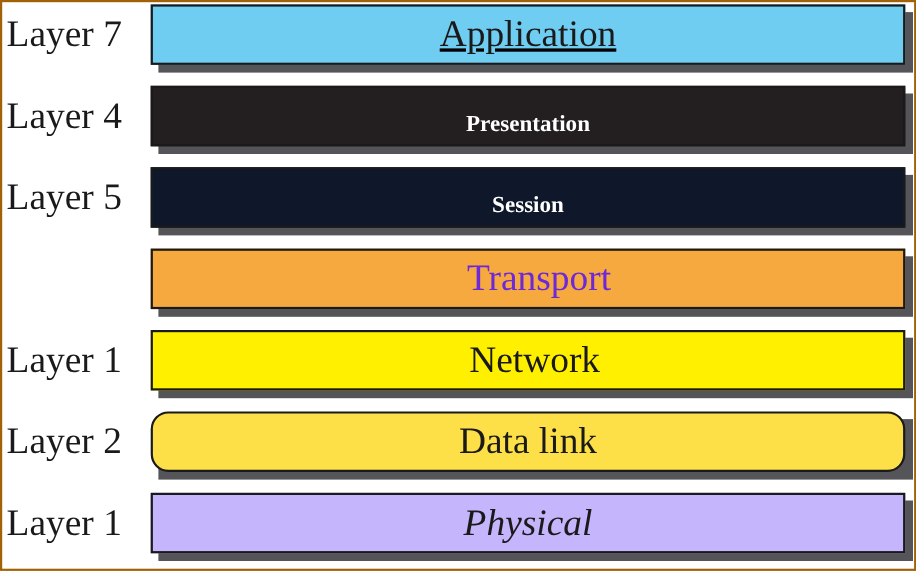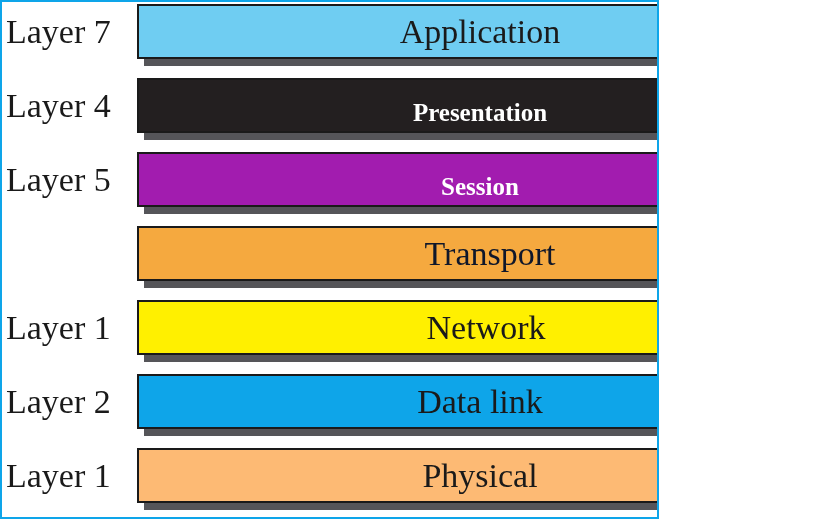--- a/index.html
+++ b/index.html
@@ -3,25 +3,25 @@
 <meta charset="utf-8">
 <style>
   html, body {
     margin: 0;
     padding: 0;
     background: #ffffff;
   }
 
   #osi-figure {
     position: relative;
-    width: 659px;
+    width: 833px;
     height: 519px;
     background: #ffffff;
     box-sizing: border-box;
-    border: 2px solid #0ea5e9;
+    border: 2px solid #a16207;
     overflow: hidden;
     font-family: "Liberation Serif", "DejaVu Serif", serif;
   }
 
   .layer-row {
     position: absolute;
     left: 0;
     width: 833px;
     height: 55px;
   }
@@ -70,83 +70,83 @@
   }
 
   .bar-text {
     font-size: 34px;
     line-height: 1;
     white-space: nowrap;
   }
 
   .bar-text.bold {
     font-weight: bold;
-    font-size: 25px;
+    font-size: 21px;
     margin-top: 14px;
   }
 </style>
 </head>
 <body>
 
 <div id="osi-figure">
     <div class="layer-row" style="top: 2px;">
       <div class="layer-label">Layer 7</div>
       <div class="bar-wrap">
         <div class="bar-shadow" style="background: rgb(85, 85, 89);"></div>
-        <div class="bar" style="background: rgb(111, 205, 242); border-color: rgb(26, 26, 26);">
+        <div class="bar" style="background: rgb(111, 205, 242); border-color: rgb(26, 26, 26); text-decoration: underline;">
           <span class="bar-text" style="color: rgb(26, 26, 26);">Application</span>
         </div>
       </div>
     </div>
     <div class="layer-row" style="top: 76px;">
       <div class="layer-label">Layer 4</div>
       <div class="bar-wrap">
         <div class="bar-shadow" style="background: rgb(85, 85, 89);"></div>
         <div class="bar" style="background: rgb(35, 31, 32); border-color: rgb(26, 26, 26);">
           <span class="bar-text bold" style="color: rgb(255, 255, 255);">Presentation</span>
         </div>
       </div>
     </div>
     <div class="layer-row" style="top: 150px;">
       <div class="layer-label">Layer 5</div>
       <div class="bar-wrap">
         <div class="bar-shadow" style="background: rgb(85, 85, 89);"></div>
-        <div class="bar" style="background: #a21caf; border-color: rgb(26, 26, 26);">
+        <div class="bar" style="background: #0f172a; border-color: rgb(26, 26, 26);">
           <span class="bar-text bold" style="color: rgb(255, 255, 255);">Session</span>
         </div>
       </div>
     </div>
     <div class="layer-row" style="top: 224px;">
       <div class="bar-wrap">
         <div class="bar-shadow" style="background: rgb(85, 85, 89);"></div>
         <div class="bar" style="background: rgb(245, 169, 63); border-color: rgb(26, 26, 26);">
-          <span class="bar-text" style="color: #0f172a; margin-left: 20px;">Transport</span>
+          <span class="bar-text" style="color: #6d28d9; margin-left: 20px;">Transport</span>
         </div>
       </div>
     </div>
     <div class="layer-row" style="top: 298px;">
       <div class="layer-label">Layer 1</div>
       <div class="bar-wrap">
         <div class="bar-shadow" style="background: rgb(85, 85, 89);"></div>
         <div class="bar" style="background: rgb(255, 240, 0); border-color: rgb(26, 26, 26);">
           <span class="bar-text" style="color: rgb(26, 26, 26); margin-left: 12px;">Network</span>
         </div>
       </div>
     </div>
     <div class="layer-row" style="top: 372px;">
       <div class="layer-label">Layer 2</div>
       <div class="bar-wrap">
         <div class="bar-shadow" style="background: rgb(85, 85, 89);"></div>
-        <div class="bar" style="background: #0ea5e9; border-color: rgb(26, 26, 26);">
+        <div class="bar" style="background: #fde047; border-color: rgb(26, 26, 26); border-radius: 16px;">
           <span class="bar-text" style="color: rgb(26, 26, 26);">Data link</span>
         </div>
       </div>
     </div>
     <div class="layer-row" style="top: 446px;">
       <div class="layer-label">Layer 1</div>
       <div class="bar-wrap">
         <div class="bar-shadow" style="background: rgb(85, 85, 89);"></div>
-        <div class="bar" style="background: #fdba74; border-color: rgb(26, 26, 26);">
+        <div class="bar" style="background: #c4b5fd; border-color: rgb(26, 26, 26); font-style: italic;">
           <span class="bar-text" style="color: rgb(26, 26, 26);">Physical</span>
         </div>
       </div>
     </div>
   </div>
 
 </body></html>

